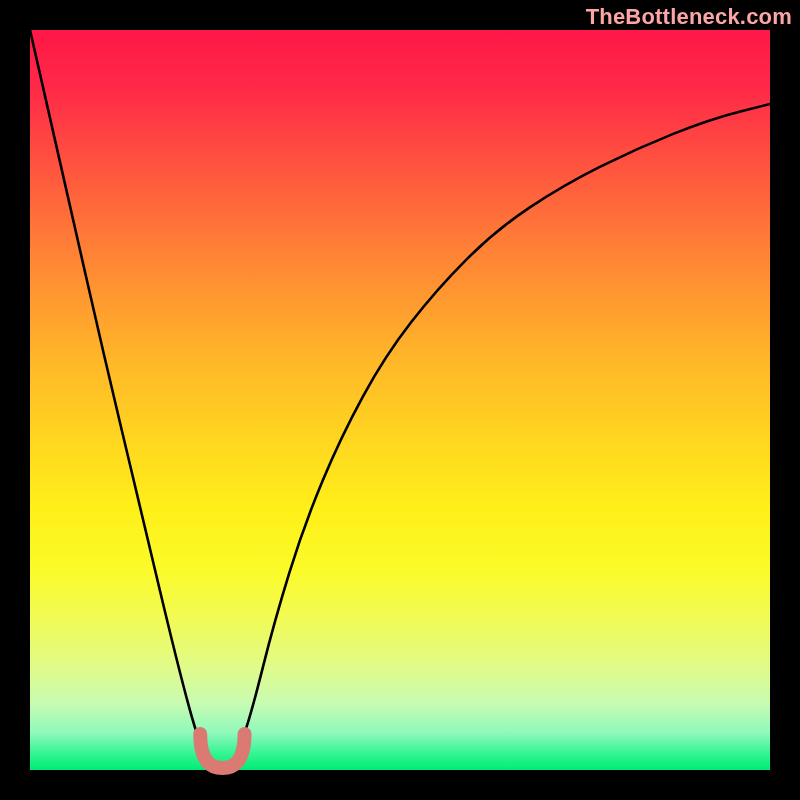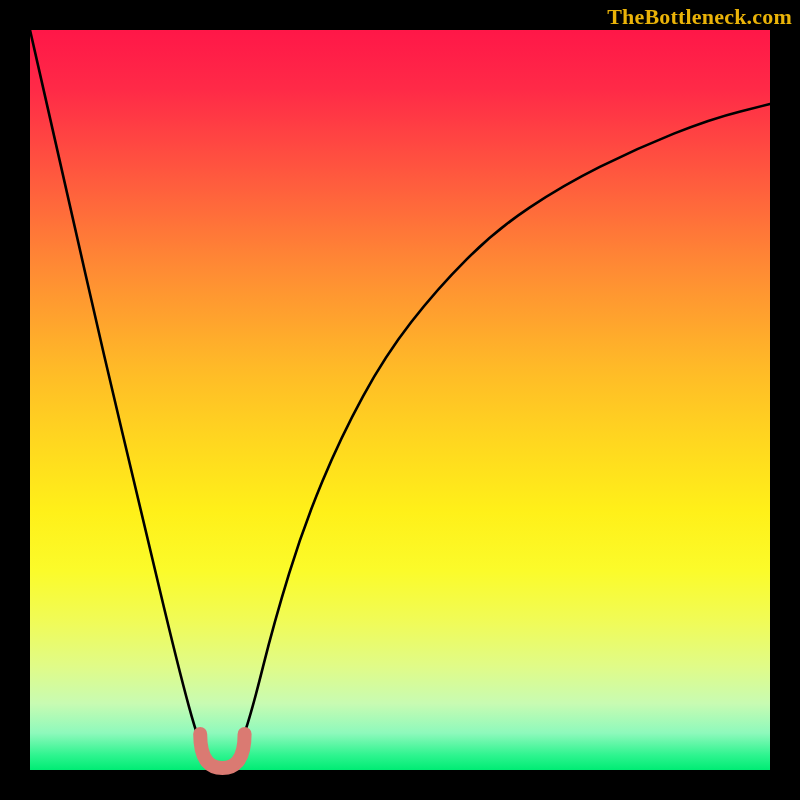--- a/index.html
+++ b/index.html
@@ -29,24 +29,24 @@
       #e0fb88 86%,
       #c8fbb2 91%,
       #8ef9bc 95%,
       #2ef48f 98%,
       #00ec74 100%);
   }
   .watermark {
     position: absolute;
     top: 4px;
     right: 8px;
-    font-family: Liberation Serif, serif;
+    font-family: Liberation Sans, sans-serif;
     font-size: 22px;
     font-weight: 600;
-    color: #eab308;
+    color: #fca5a5;
     letter-spacing: 0.2px;
     user-select: none;
   }
   svg.curve {
     position: absolute;
     left: 0;
     top: 0;
     width: 740px;
     height: 740px;
     overflow: visible;

